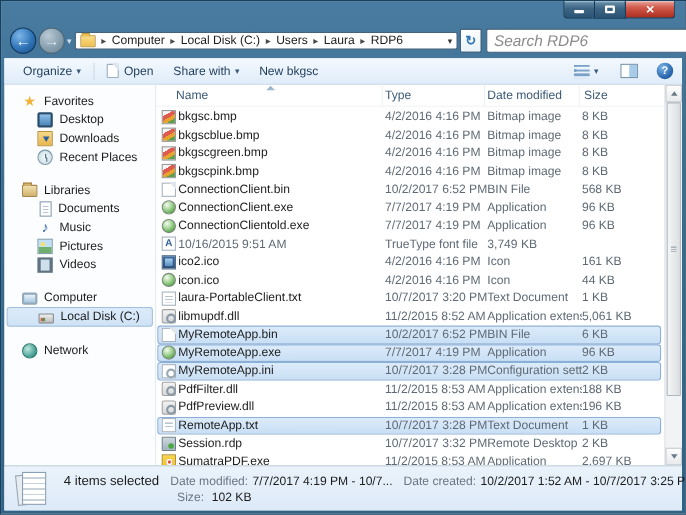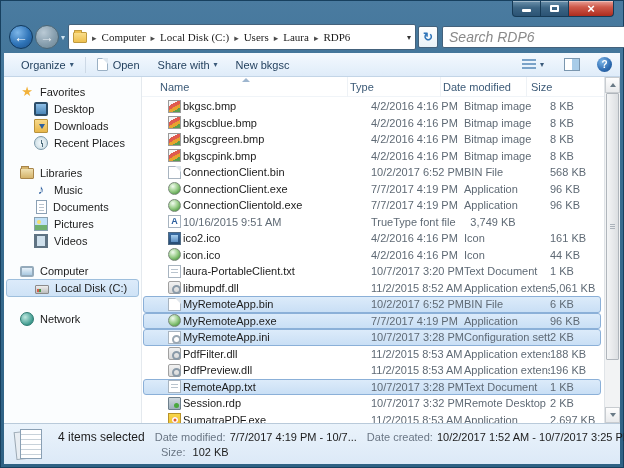--- a/index.html
+++ b/index.html
@@ -22,22 +22,22 @@
   .boxic { width:9px; height:7px; border:2px solid #fff; border-radius:1px; }
   .xic { color:#fff; font-size:13px; font-weight:bold; line-height:12px; }
 
   
   .addressrow { position:absolute; top:21px; left:4px; right:4px; height:30px; display:flex; align-items:center; }
   .navbtn { width:24px; height:24px; border-radius:50%; flex:none; display:flex; align-items:center; justify-content:center;
     color:#fff; font-size:14px; line-height:22px; }
   .navbtn.back { background:radial-gradient(circle at 35% 30%, #7db6e8, #2f74b8 55%, #1b4e86); border:1px solid #123a5e; margin-left:4px; }
   .navbtn.fwd { background:radial-gradient(circle at 35% 30%, #cfd9e0, #93a6b2 55%, #71858f); border:1px solid #4e6470; margin-left:2px; opacity:.85; }
   .histdd { color:#cfe3ef; font-size:8px; margin:0 3px 0 2px; }
-  .addrbar { flex:none; width:348px; height:26px; background:#fff; border:1px solid #44627c; border-radius:2px;
-    display:flex; align-items:center; padding:0 4px; overflow:hidden;font-family:Liberation Serif, serif; }
+  .addrbar { flex:none; width:348px; height:16px; background:#fff; border:1px solid #44627c; border-radius:2px;
+    display:flex; align-items:center; padding:0 4px; overflow:hidden; }
   .fold-ic { width:14px; height:11px; flex:none; background:linear-gradient(#f9dd8a,#eec04f); border:1px solid #c09a3e; border-radius:1px; position:relative; }
   .fold-ic::before { content:""; position:absolute; top:-3px; left:0; width:6px; height:2px; background:#eec04f; border:1px solid #c09a3e; border-bottom:none; border-radius:1px 1px 0 0; }
   .crumbsep { color:#4a4a4a; font-size:9px; padding:0 5px; }
   .crumb { color:#1c1c1c; font-size:11px; white-space:nowrap; cursor:default; }
   .addr-dd { margin-left:auto; color:#333; font-size:8px; padding-left:4px; }
   .refreshbtn { flex:none; width:20px; height:22px; margin-left:2px; background:linear-gradient(#fdfefe,#e9f2f8); border:1px solid #44627c; border-radius:2px;
     color:#2f74b8; font-size:12px; text-align:center; line-height:20px; font-weight:bold; }
   .searchbox { flex:1; height:22px; margin-left:4px; background:#fff; border:1px solid #44627c; border-radius:2px;
     display:flex; align-items:center; padding:0 6px; }
   .searchbox input { flex:1; border:none; outline:none; font-family:"Liberation Sans",sans-serif; font-size:14px; font-style:italic; color:#333; background:transparent; }
@@ -101,26 +101,26 @@
   .listwrap { flex:1; display:flex; flex-direction:column; overflow:hidden; position:relative; }
   .lheader { height:20px; flex:none; display:grid; grid-template-columns:18px 188px 93px 86px 1fr; align-items:center;
     color:#3c5a77; border-bottom:1px solid #f0f4f8; position:relative; }
   .lheader .h { padding-left:2px; border-right:1px solid #eef2f6; height:20px; line-height:20px; }
   .lheader .h.first { grid-column:1 / span 2; padding-left:18px; }
   .lheader .h.size { text-align:left; padding-left:4px; border-right:none; }
   .sortarrow { position:absolute; left:100px; top:1px; width:0; height:0;
     border-left:4px solid transparent; border-right:4px solid transparent; border-bottom:4px solid #9eb6cf; }
   .rows { flex:1; overflow:hidden; padding-top:1px; }
   .row { height:16.5px; display:grid; grid-template-columns:18px 188px 93px 86px 1fr; align-items:center;
-    border:1px solid transparent; border-radius:3px; margin:0 3px 0 1px; cursor:default;padding-left:21px; }
+    border:1px solid transparent; border-radius:3px; margin:0 3px 0 1px; cursor:default; }
   .row.sel { background:linear-gradient(#dcebfa,#c9dff5); border-color:#8bb0d8; }
   .row .cell { white-space:nowrap; overflow:hidden; font-size:11px; }
   .row .c-name { color:#1c1c1c; }
   .row .c-date, .row .c-type { color:#5f6a75; }
-  .row .c-size { color:#5f6a75; text-align:center; padding-right:28px; }
+  .row .c-size { color:#5f6a75; text-align:left; padding-right:28px; }
   .fi { width:13px; height:13px; flex:none; position:relative; margin-left:3px; display:inline-block; }
   .fi-bmp { background:linear-gradient(150deg,#f5f5f5 28%,#e05a4e 28%,#e05a4e 52%,#e8a32e 52%,#e8a32e 74%,#5a9e4e 74%); border:1px solid #9a9a9a; }
   .fi-page { background:#fff; border:1px solid #a8b4c0; }
   .fi-page::after { content:""; position:absolute; top:-1px; right:-1px; border:3px solid; border-color:#dfe6ec #dfe6ec transparent transparent; }
   .fi-app { background:radial-gradient(circle at 35% 30%, #f2fbf0, #9ed08e 45%, #4d9a3f 85%); border:1px solid #7a8a7a; border-radius:50%; }
   .fi-font { background:#fff; border:1px solid #a8b4c0; }
   .fi-font::after { content:"A"; position:absolute; inset:0; color:#2d5f9e; font-size:9px; font-weight:bold; text-align:center; line-height:11px; }
   .fi-ico2 { background:linear-gradient(#3b6ea5,#274b73); border:1px solid #516b84; }
   .fi-ico2::after { content:""; position:absolute; inset:2px; background:linear-gradient(#a8d0f0,#5a8cc0); }
   .fi-txt { background:#fff; border:1px solid #a8b4c0; }
@@ -243,26 +243,26 @@
           <div class="sb-item">
             <span class="si si-recent"></span>
             <span>Recent Places</span>
           </div>
           <div class="sb-gap"></div>
           <div class="sb-head">
             <span class="si si-lib"></span>
             <span>Libraries</span>
           </div>
           <div class="sb-item">
+            <span class="si si-doc"></span>
+            <span>Documents</span>
+          </div>
+          <div class="sb-item">
             <span class="si si-music"></span>
             <span>Music</span>
-          </div>
-          <div class="sb-item">
-            <span class="si si-doc"></span>
-            <span>Documents</span>
           </div>
           <div class="sb-item">
             <span class="si si-pic"></span>
             <span>Pictures</span>
           </div>
           <div class="sb-item">
             <span class="si si-vid"></span>
             <span>Videos</span>
           </div>
           <div class="sb-gap"></div>

